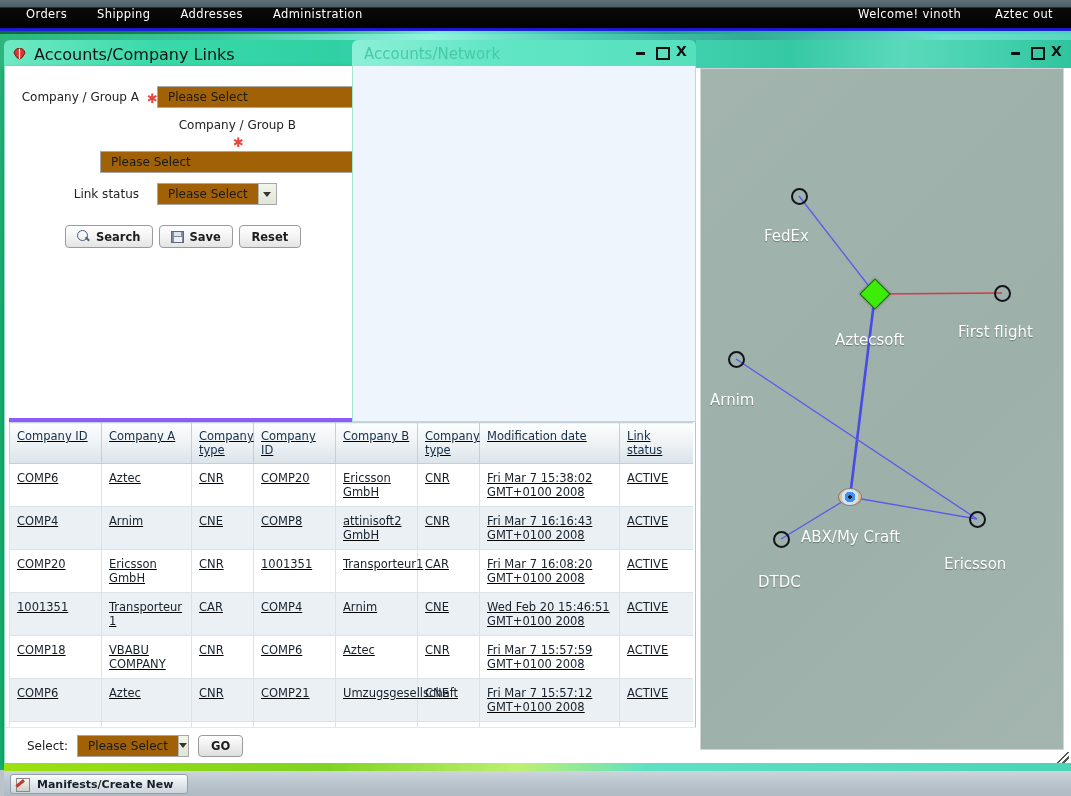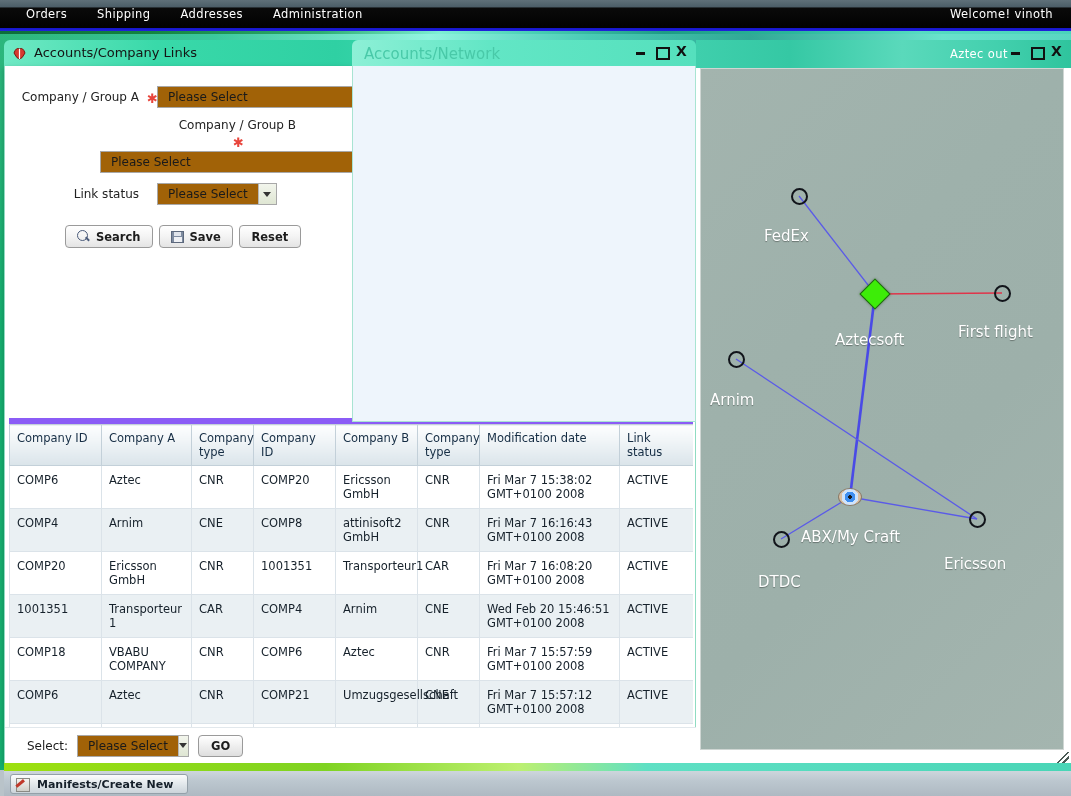--- a/index.html
+++ b/index.html
@@ -28,21 +28,21 @@
   .topbar {
     position: absolute; left:0; top:0; width:1071px; height:31px;
     background: linear-gradient(180deg,#5f7079 0%,#4c5e68 22%,#0a0a0a 26%,#000 100%);
     z-index: 60;
   }
   .topbar .underline {
     position:absolute; left:0; bottom:0; width:100%; height:3px;
     background: linear-gradient(180deg,#1414c8,#2222dd);
   }
   .nav-left { position:absolute; left:26px; top:7px; display:flex; gap:30px; }
-  .nav-right { position:absolute; right:18px; top:7px; display:flex; gap:26px;flex-direction:column; }
+  .nav-right { position:absolute; right:18px; top:7px; display:flex; gap:34px; }
   .nav-item {
     color:#ffffff; font-size:11.5px; letter-spacing:.4px;
     font-family:"DejaVu Sans","Liberation Sans",sans-serif; cursor:pointer;
     white-space:nowrap;
   }
 
   
   .win { position:absolute; z-index:10; }
   .win-btns { position:absolute; right:8px; top:5px; display:flex; gap:7px; align-items:center; }
   .wb { width:13px; height:13px; position:relative; cursor:pointer; }
@@ -51,21 +51,21 @@
   .wb-close { font-weight:bold; font-size:14px; line-height:13px; text-align:center; color:#111;
               font-family:"DejaVu Sans","Liberation Sans",sans-serif; }
 
   
   #winA { left:4px; top:40px; width:692px; height:724px; }
   #winA .bar {
     width:100%; height:26px; position:relative;
     background: linear-gradient(90deg,#6fe9c4 0%,#39d9a9 22%,#2fd0a3 48%,#49dfb9 70%,#35cfa6 100%);
     border-top-left-radius:6px; border-top-right-radius:6px;
   }
-  #winA .bar .ttl { position:absolute; left:30px; top:5px; font-size:13px; color:#141414; }
+  #winA .bar .ttl { position:absolute; left:30px; top:5px; font-size:16px; color:#141414; }
   .app-icon {
     position:absolute; left:8px; top:6px; width:15px; height:15px;
   }
   #winA .body {
     position:absolute; left:0; top:26px; width:692px; height:698px;
     background:#ffffff; border:1px solid #8fdcc2; border-top:none;
     box-shadow: 0 2px 5px rgba(0,0,0,.25);
   }
 
   .form-area { position:absolute; left:0; top:0; width:452px; height:348px; background:#ffffff; }
@@ -130,21 +130,22 @@
     background:#f6fafd; border:1px solid #7f9bb4; cursor:pointer;
   }
   .tcheck::after {
     content:""; position:absolute; left:3px; top:1px; width:5px; height:9px;
     border:solid #2b4f8e; border-width:0 2.2px 2.2px 0; transform:rotate(40deg);
   }
 
   
   .tbl-wrap {
     position:absolute; left:4px; top:352px; width:684px; height:374px; overflow:hidden;
-    border-top:6px solid #8b5cf6;
+    border-top:4px solid #8b5cf6;
+    text-decoration:underline;
   }
   table.grid { border-collapse:collapse; width:684px; table-layout:fixed; }
   table.grid th {
     background:linear-gradient(180deg,#fdfefe 0%,#eef3f6 45%,#dae4ea 100%);
     border:1px solid #c3d0d9; font-size:11.5px; font-weight:normal; color:#152d44;
     padding:6px 7px; text-align:left; vertical-align:top; height:36px;
   }
   table.grid td {
     border:1px solid #dbe3e9; font-size:11.5px; color:#16212b;
     padding:7px; vertical-align:top; background:#ffffff; height:40px;

